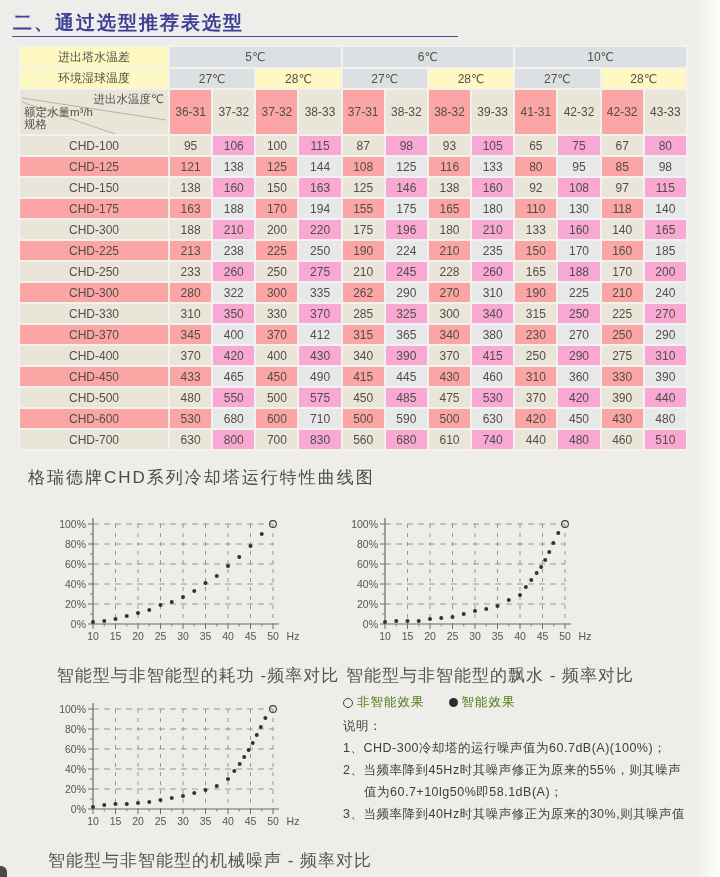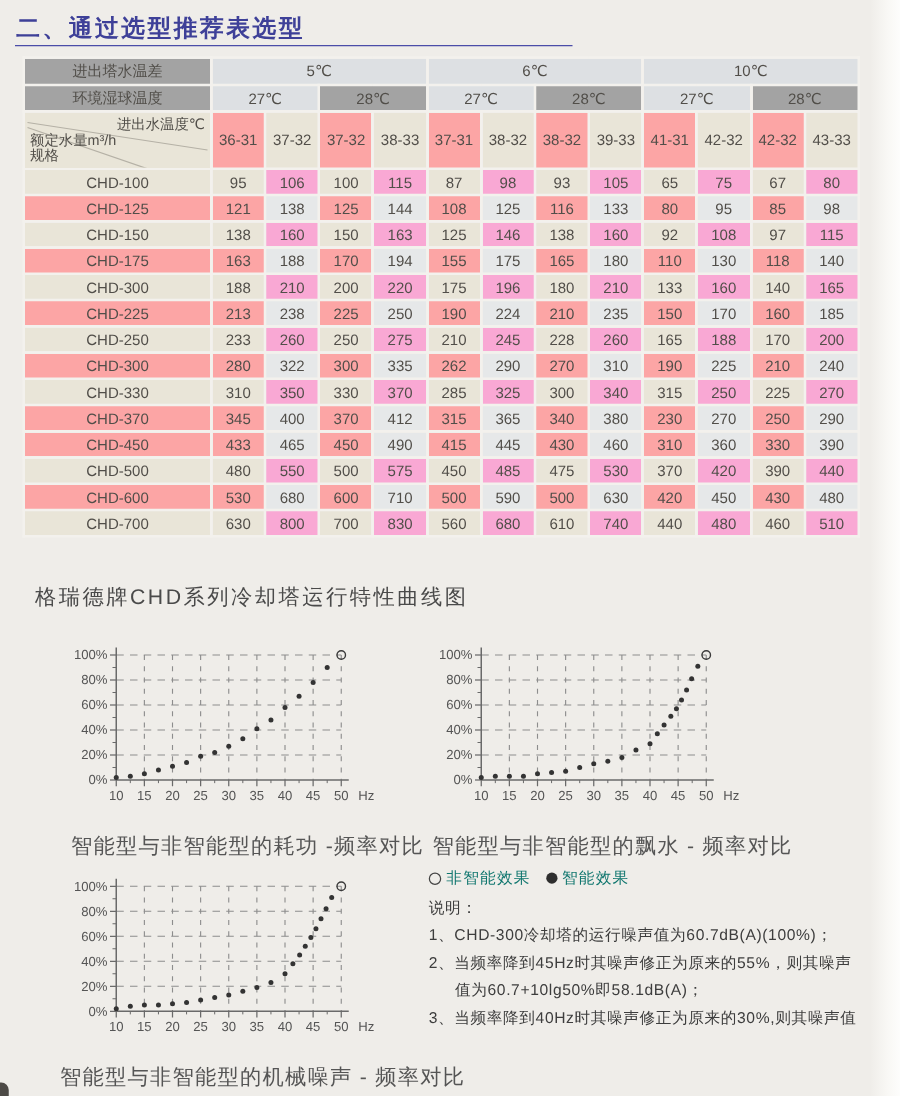--- a/index.html
+++ b/index.html
@@ -27,21 +27,21 @@
   }
   table.sel td{
     border:2px solid #f3f1ed;text-align:center;padding:0;height:19px;
     overflow:hidden;white-space:nowrap;
   }
   tr.hr1 td{height:20px;}
   tr.hr2 td{height:19px;}
   tr.hr3 td{height:44px;margin-left:36px;}
   .cw{background:#e9e5d8}.cwl{background:#f9a8d4}
   .cc{background:#fca5a5}.ccl{background:#e6e8e9}
-  .hw{background:#a3a3a3}.hc{background:#dde0e3}
+  .hw{background:#fef9c3}.hc{background:#dde0e3}
   .corner-cell{position:relative;}
   .corner-cell svg{position:absolute;left:0;top:0;}
   .corner-tr{position:absolute;right:4px;top:2px;font-size:11.5px;}
   .corner-ml{position:absolute;left:4px;top:15px;font-size:11.5px;}
   .corner-bl{position:absolute;left:4px;bottom:2px;font-size:11.5px;}
 
   
   .curves-heading{
     position:absolute;left:28px;top:466px;font-size:17px;color:#4a4a4a;
     letter-spacing:2px;font-weight:500;white-space:nowrap;
@@ -50,21 +50,21 @@
   .chart-box .caption{
     width:300px;text-align:center;font-size:17px;color:#555;
     letter-spacing:1px;margin-top:0;white-space:nowrap;
   }
   #chart-0{left:48px;top:512px;}
   #chart-1{left:340px;top:512px;}
   #chart-2{left:48px;top:697px;}
 
   .legend{
     position:absolute;left:343px;top:694px;display:flex;align-items:center;
-    gap:12px;font-size:12.5px;color:#0f766e;letter-spacing:1px;
+    gap:24px;font-size:12.5px;color:#4d7c0f;letter-spacing:1px;
   }
   .legend .entry{display:flex;align-items:center;gap:4px;}
   .marker-open{width:8px;height:8px;border:1.2px solid #444;border-radius:50%;
     display:inline-block;background:transparent;}
   .marker-filled{width:9px;height:9px;border-radius:50%;display:inline-block;background:#2e2e2e;}
 
   .notes{
     position:absolute;left:343px;top:715px;width:372px;
     font-size:12.5px;line-height:22px;color:#3d3d3d;letter-spacing:0.5px;
   }
@@ -276,20 +276,35 @@
         <td class="cc">370</td>
         <td class="ccl">412</td>
         <td class="cc">315</td>
         <td class="ccl">365</td>
         <td class="cc">340</td>
         <td class="ccl">380</td>
         <td class="cc">230</td>
         <td class="ccl">270</td>
         <td class="cc">250</td>
         <td class="ccl">290</td>
+      </tr>
+      <tr>
+        <td class="cw">CHD-400</td>
+        <td class="cw">370</td>
+        <td class="cwl">420</td>
+        <td class="cw">400</td>
+        <td class="cwl">430</td>
+        <td class="cw">340</td>
+        <td class="cwl">390</td>
+        <td class="cw">370</td>
+        <td class="cwl">415</td>
+        <td class="cw">250</td>
+        <td class="cwl">290</td>
+        <td class="cw">275</td>
+        <td class="cwl">310</td>
       </tr>
       <tr>
         <td class="cc">CHD-450</td>
         <td class="cc">433</td>
         <td class="ccl">465</td>
         <td class="cc">450</td>
         <td class="ccl">490</td>
         <td class="cc">415</td>
         <td class="ccl">445</td>
         <td class="cc">430</td>

